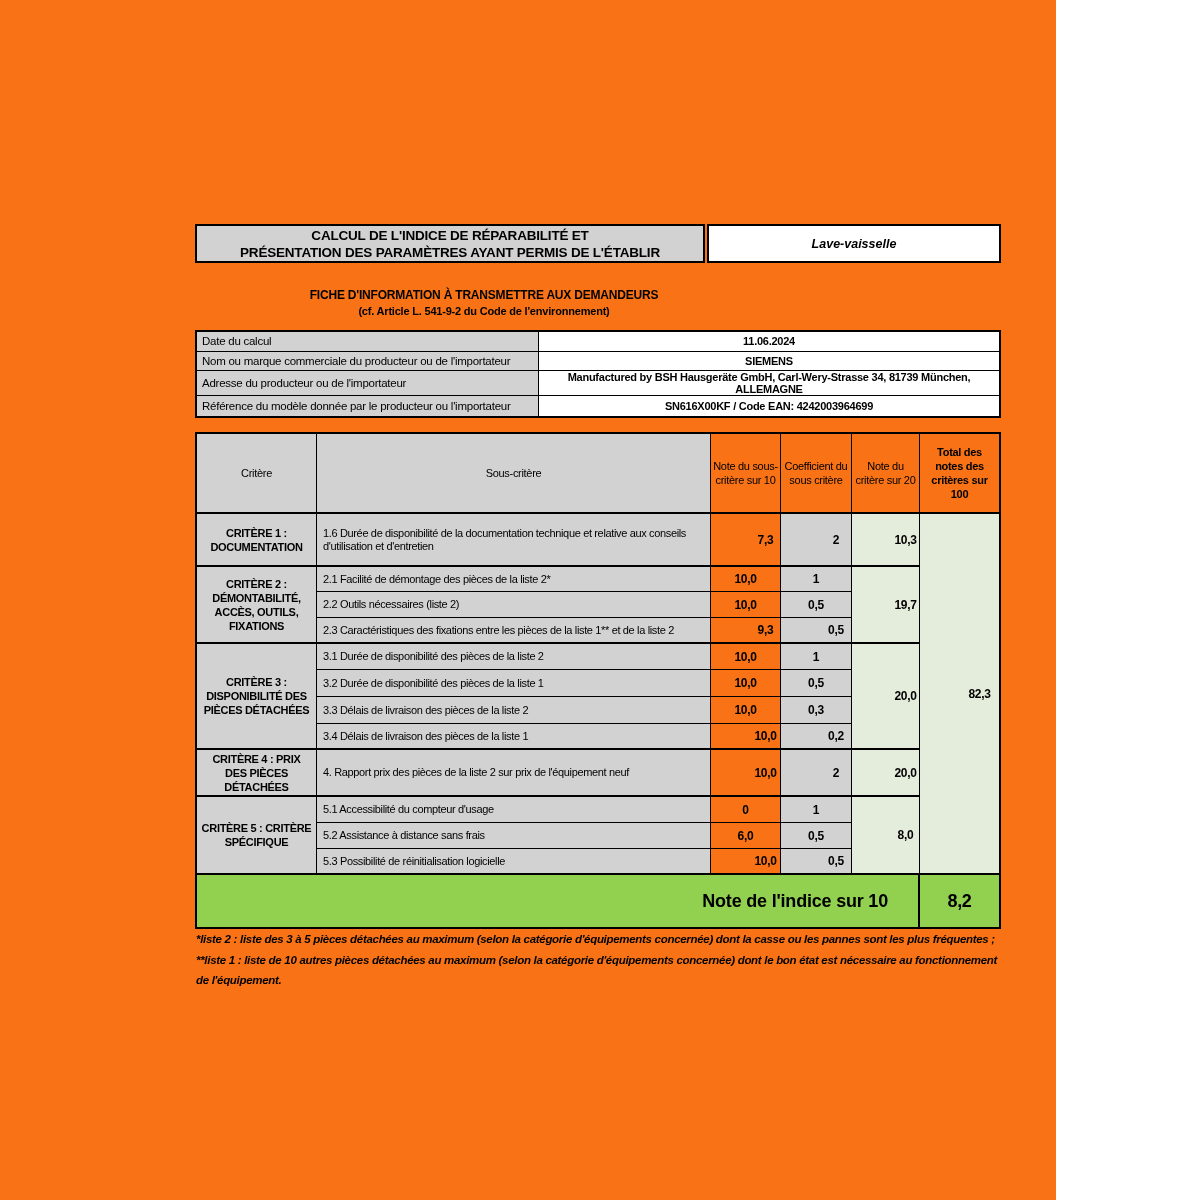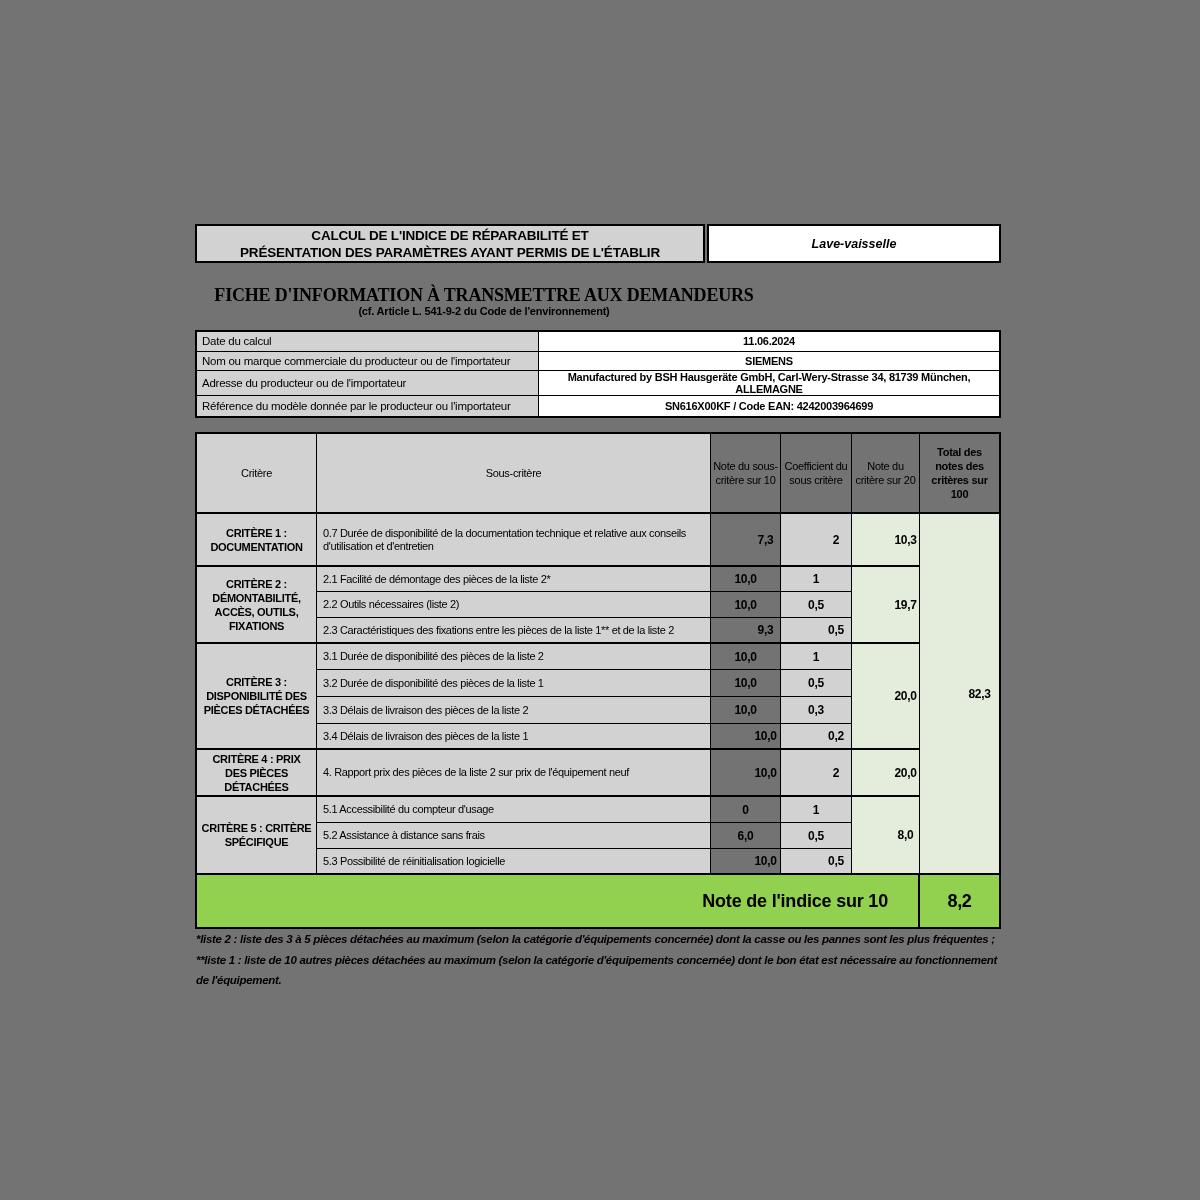--- a/index.html
+++ b/index.html
@@ -1,37 +1,37 @@
 <!DOCTYPE html>
 <html><head>
 <meta charset="utf-8">
 <style>
   html,body{margin:0;padding:0;background:#ffffff;}
   .page{
-    position:relative;width:1200px;height:1200px;background:#737373;
+    position:relative;width:1056px;height:1200px;background:#f97316;
     font-family:"Liberation Sans", sans-serif;color:#000;overflow:hidden;
   }
   
   .title-cell{
     position:absolute;left:195px;top:224px;width:510px;height:39px;
     box-sizing:border-box;border:2px solid #000;background:#d2d2d2;
     display:flex;flex-direction:column;align-items:center;justify-content:center;
     font-weight:bold;font-size:13.5px;line-height:17px;text-align:center;letter-spacing:-0.2px;
   }
   .category-cell{
     position:absolute;left:707px;top:224px;width:294px;height:39px;
     box-sizing:border-box;border:2px solid #000;background:#fff;
     display:flex;align-items:center;justify-content:center;
     font-weight:bold;font-style:italic;font-size:12.5px;
   }
   .subtitle{
     position:absolute;left:195px;top:287px;width:578px;text-align:center;
     font-weight:bold;letter-spacing:-0.2px;
   }
-  .subtitle .l1{font-size:18px;line-height:16px;font-family:Liberation Serif, serif;}
+  .subtitle .l1{font-size:12px;line-height:16px;}
   .subtitle .l2{font-size:11px;line-height:16px;}
   
   .info-grid{
     position:absolute;left:195px;top:330px;width:806px;height:88px;
     box-sizing:border-box;border:2px solid #000;
     display:grid;grid-template-columns:342px 1fr;grid-template-rows:repeat(4,1fr);
   }
   .info-grid .lab{
     background:#d2d2d2;border-right:1px solid #000;border-bottom:1px solid #000;
     display:flex;align-items:center;padding:0 0 0 5px;font-size:11.5px;letter-spacing:-0.25px;
@@ -110,21 +110,21 @@
   <div class="crit-grid">
 
     <div class="c hdr gray bb2" style="grid-row:1;grid-column:1;">Critère</div>
     <div class="c hdr gray bb2" style="grid-row:1;grid-column:2;">Sous-critère</div>
     <div class="c hdr bb2" style="grid-row:1;grid-column:3;">Note du sous-critère sur 10</div>
     <div class="c hdr bb2" style="grid-row:1;grid-column:4;">Coefficient du sous critère</div>
     <div class="c hdr bb2" style="grid-row:1;grid-column:5;">Note du critère sur 20</div>
     <div class="c hdr hdr-total bb2 nr" style="grid-row:1;grid-column:6;">Total des notes des critères sur 100</div>
 
     <div class="c crit gray bb2" style="grid-row:2;grid-column:1;">CRITÈRE 1 : DOCUMENTATION</div>
-    <div class="c sub gray bb2" style="grid-row:2;grid-column:2;">0.7 Durée de disponibilité de la documentation technique et relative aux conseils d'utilisation et d'entretien</div>
+    <div class="c sub gray bb2" style="grid-row:2;grid-column:2;">1.6 Durée de disponibilité de la documentation technique et relative aux conseils d'utilisation et d'entretien</div>
     <div class="c val bb2" style="grid-row:2;grid-column:3;">7,3</div>
     <div class="c val gray bb2" style="grid-row:2;grid-column:4;">2</div>
     <div class="c val lgreen bb2" style="grid-row:2;grid-column:5;">10,3</div>
 
     <div class="c total-cell lgreen nr bb2" style="grid-row:2/14;grid-column:6;">82,3</div>
 
     <div class="c crit gray bb2" style="grid-row:3/6;grid-column:1;">CRITÈRE 2 : DÉMONTABILITÉ, ACCÈS, OUTILS, FIXATIONS</div>
     <div class="c sub gray" style="grid-row:3;grid-column:2;">2.1 Facilité de démontage des pièces de la liste 2*</div>
     <div class="c val" style="grid-row:3;grid-column:3;">10,0</div>
     <div class="c val gray" style="grid-row:3;grid-column:4;">1</div>

